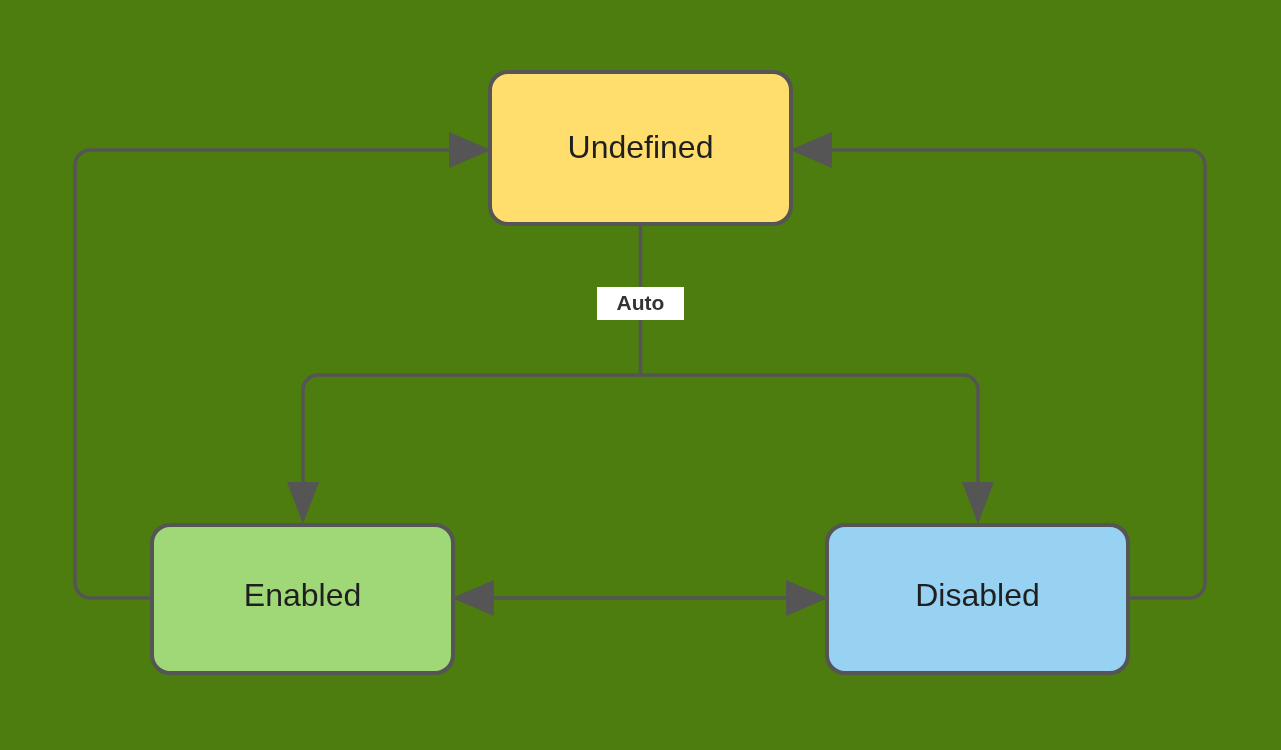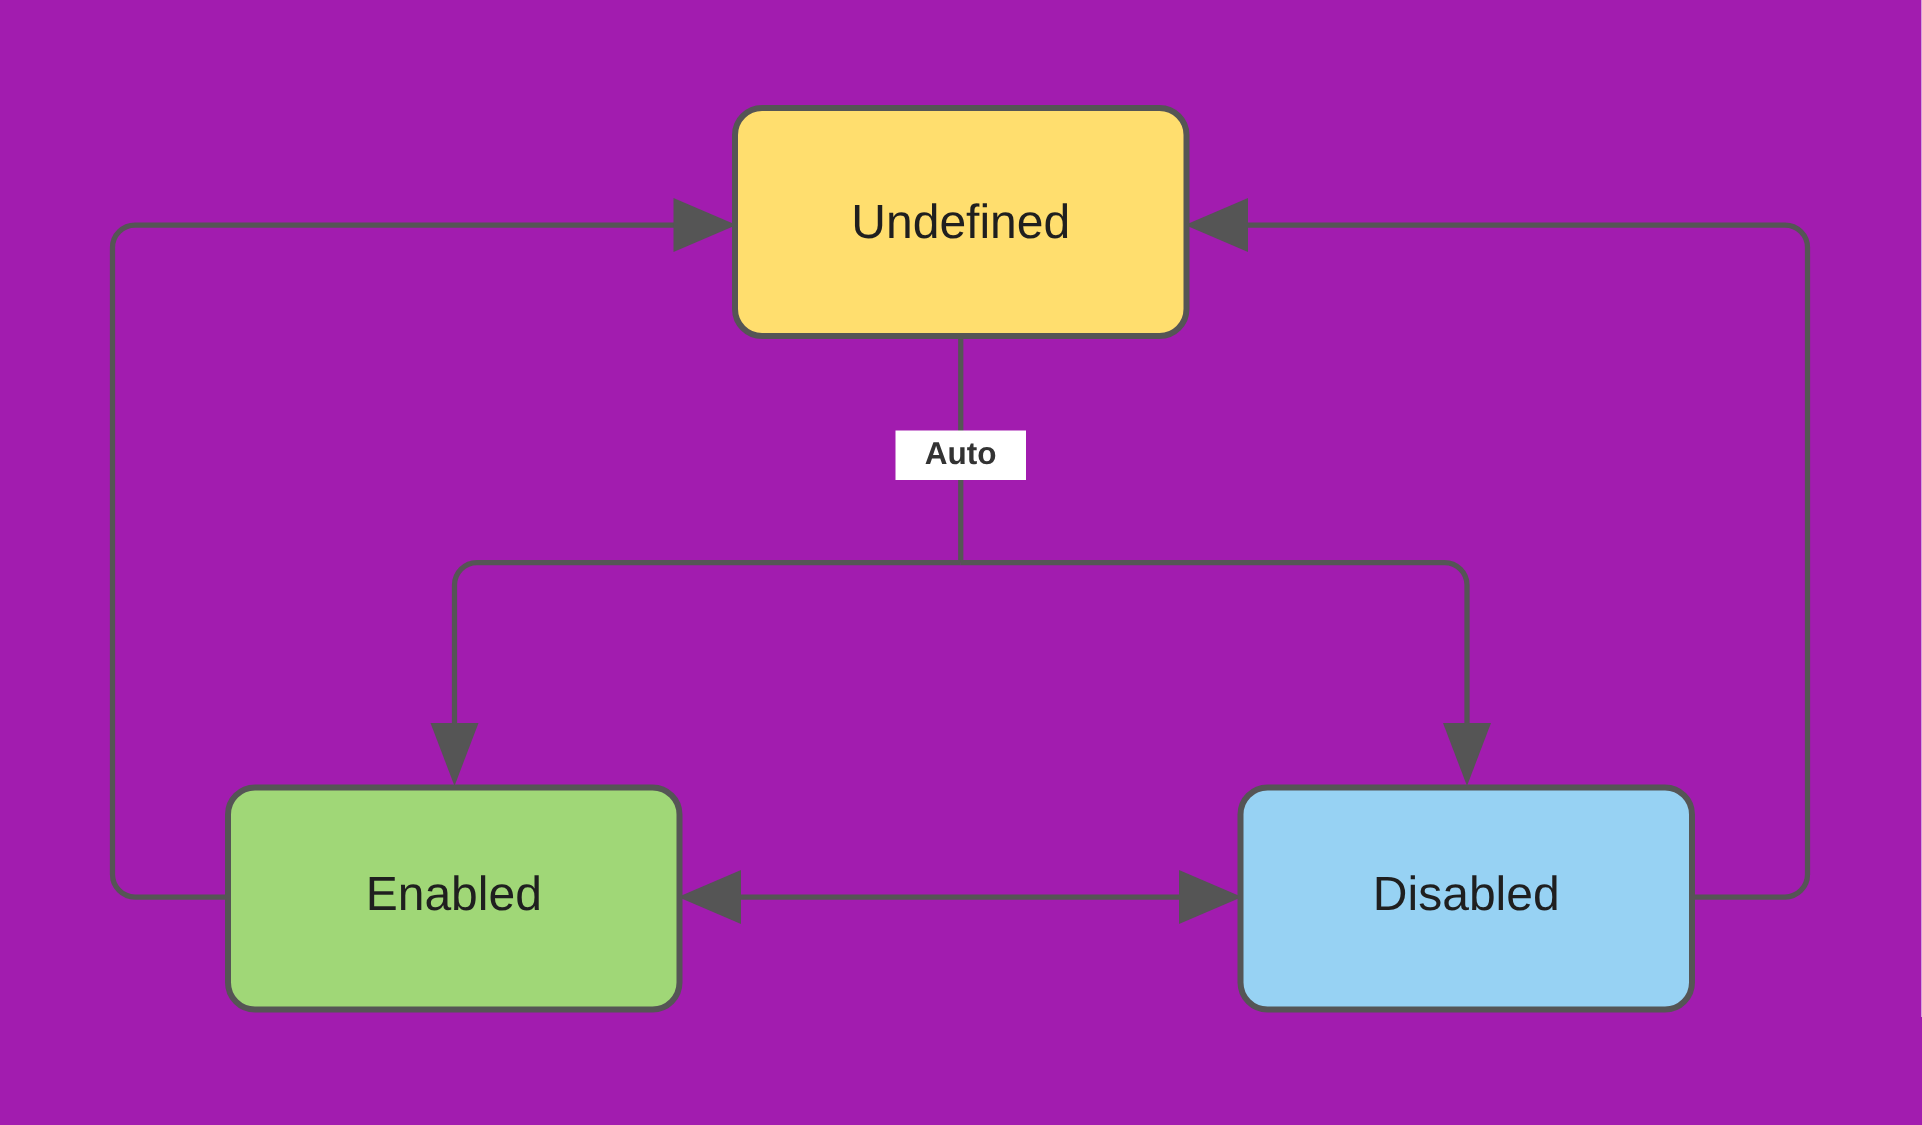--- a/index.html
+++ b/index.html
@@ -7,21 +7,21 @@
     padding: 0;
     background: #ffffff;
   }
   body {
     font-family: "Liberation Sans", sans-serif;
   }
   #canvas {
     position: relative;
     width: 1281px;
     height: 750px;
-    background: #a21caf;
+    background: #4d7c0f;
     overflow: hidden;
   }
   #diagram-svg {
     position: absolute;
     left: 0;
     top: 0;
     width: 1281px;
     height: 750px;
   }
   .node-label {

